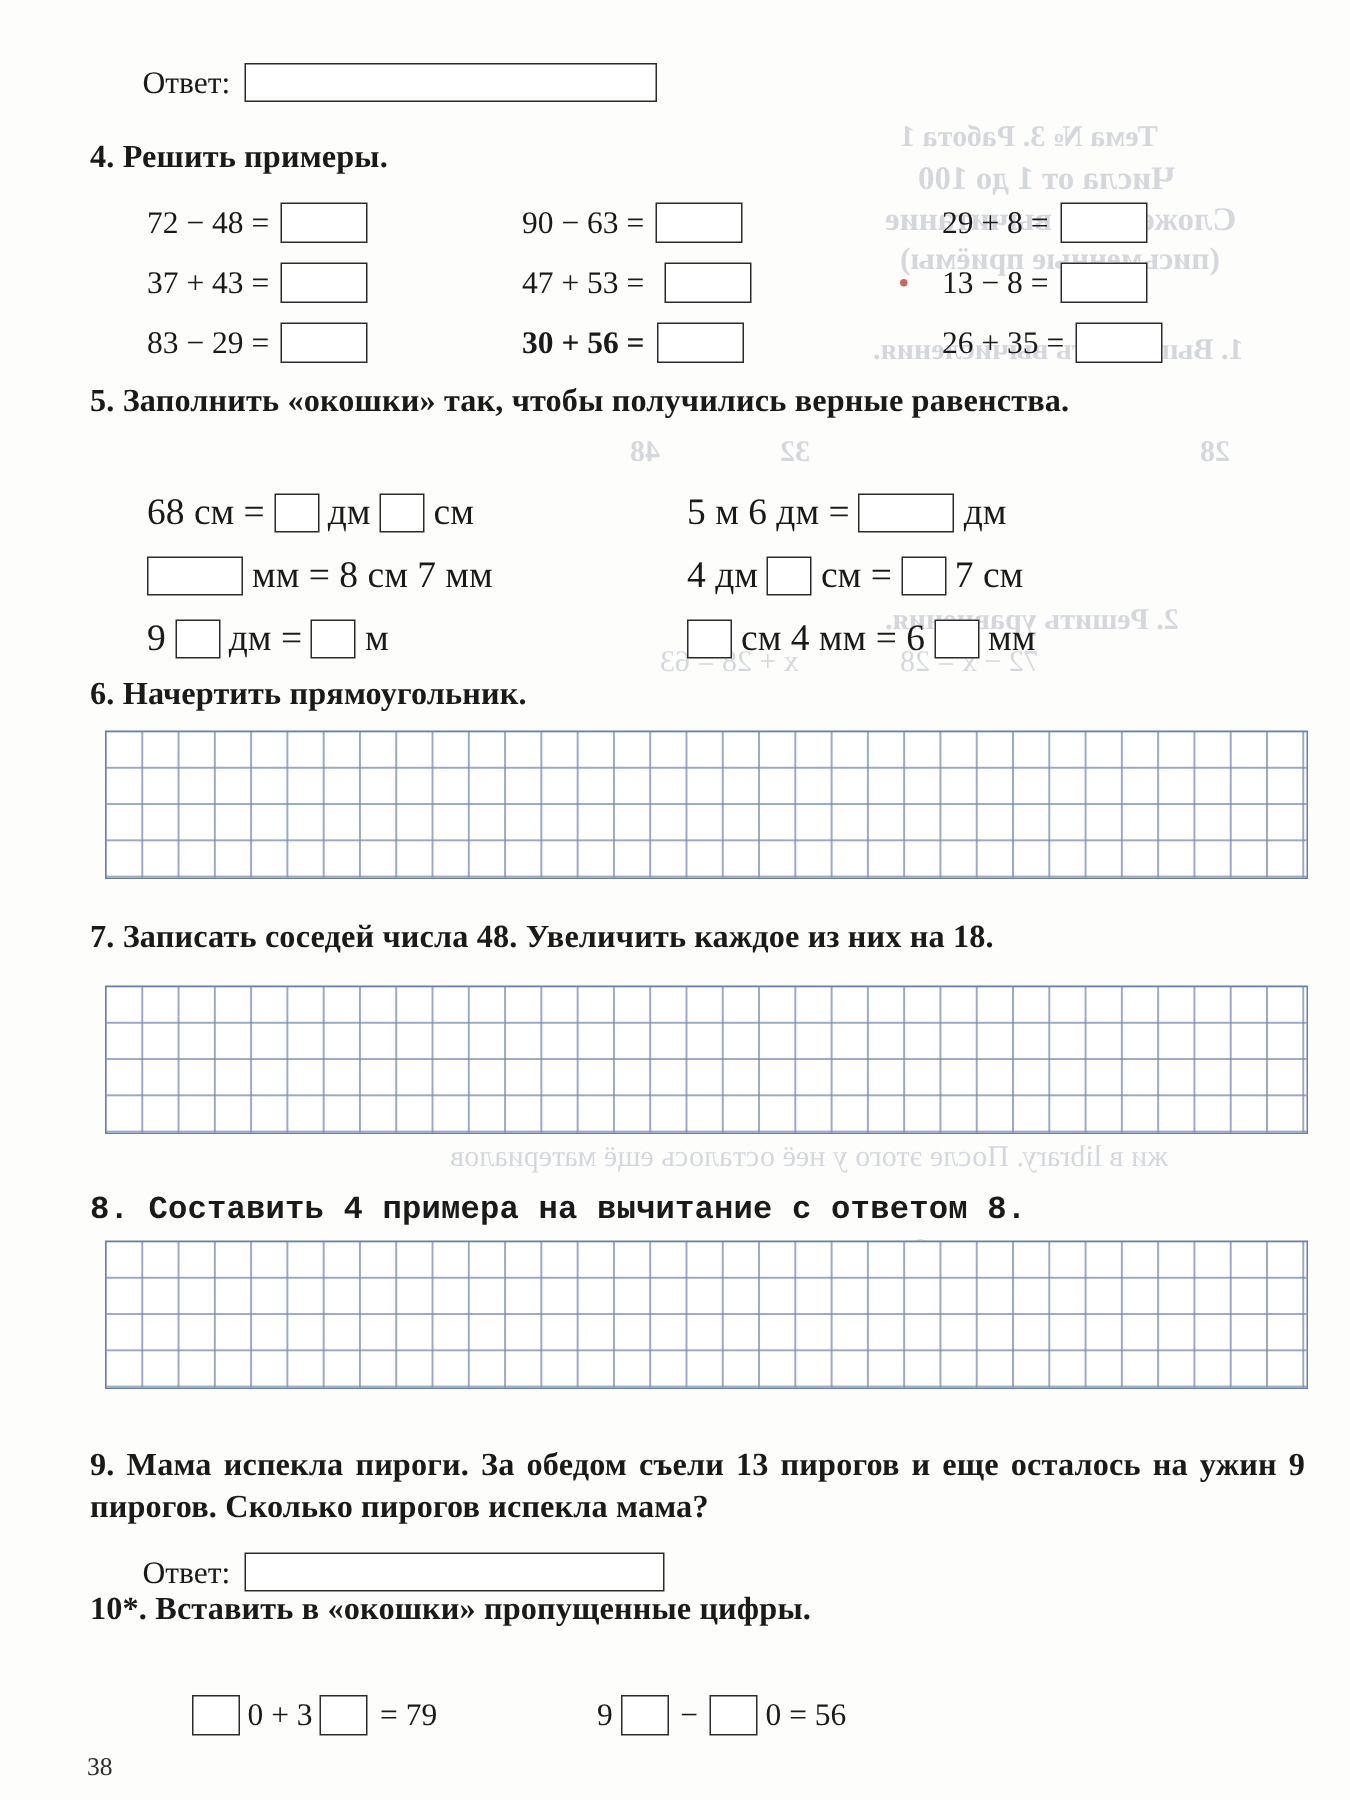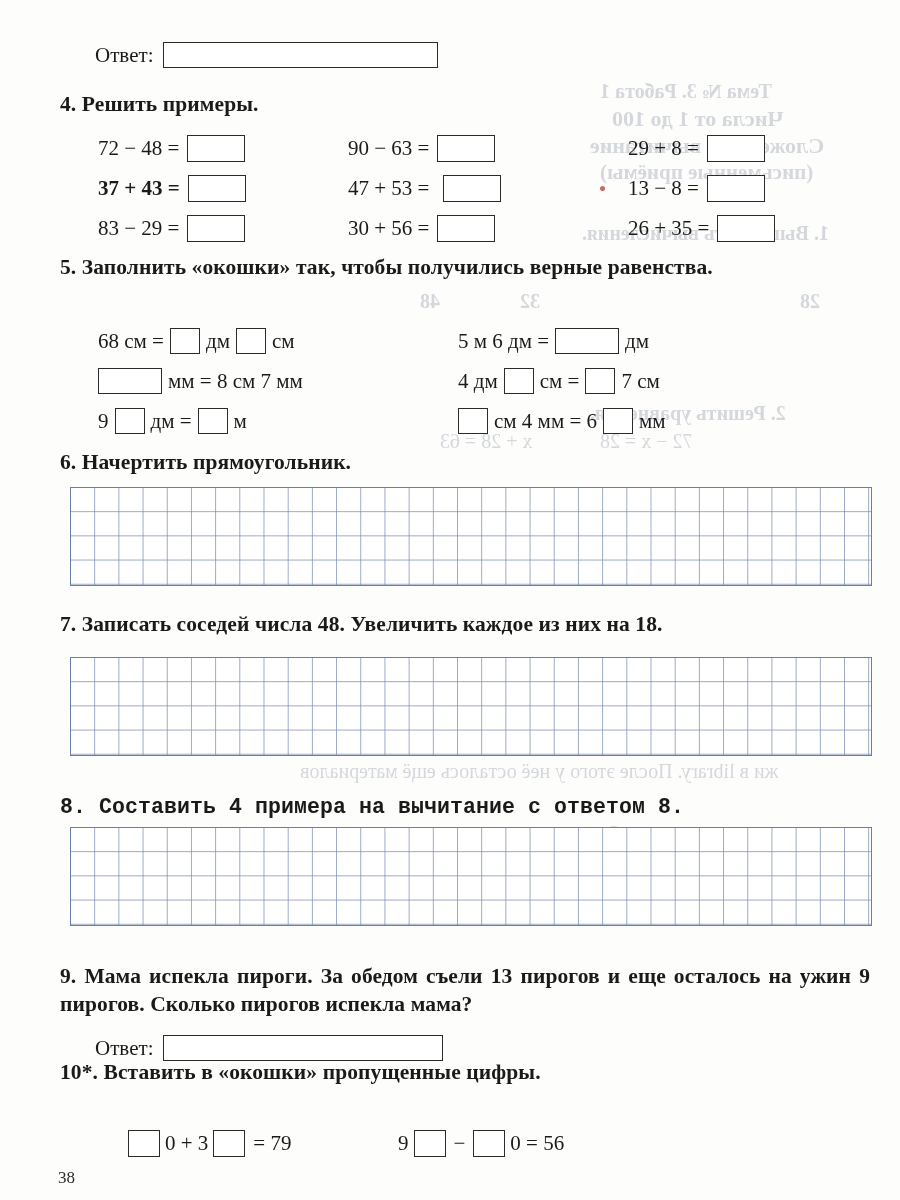--- a/index.html
+++ b/index.html
@@ -76,21 +76,21 @@
   }
   .ex-box {
     display: inline-block;
     border: 1.6px solid #2b2b2b;
     background: #fff;
     width: 56px;
     height: 25px;
   }
   .eq-units {
     position: absolute;
-    font-size: 21px;
+    font-size: 25px;
   }
   .u-row {
     display: flex;
     align-items: center;
     margin-bottom: 14px;
   }
   .u-cell {
     display: flex;
     align-items: center;
     gap: 6px;
@@ -186,39 +186,39 @@
         <div class="ex-cell" style="width:280px;">
           <span>90 − 63 =</span>
           <span class="ex-box"></span>
         </div>
         <div class="ex-cell">
           <span>29 + 8 =</span>
           <span class="ex-box"></span>
         </div>
       </div>
       <div class="ex-row">
-        <div class="ex-cell" style="width:250px;font-weight:bold;">
+        <div class="ex-cell" style="width:250px;">
           <span>37 + 43 =</span>
           <span class="ex-box"></span>
         </div>
         <div class="ex-cell" style="width:280px;gap:14px;">
           <span>47 + 53 =</span>
           <span class="ex-box"></span>
         </div>
         <div class="ex-cell">
           <span>13 − 8 =</span>
           <span class="ex-box"></span>
         </div>
       </div>
       <div class="ex-row">
         <div class="ex-cell" style="width:250px;">
           <span>83 − 29 =</span>
           <span class="ex-box"></span>
         </div>
-        <div class="ex-cell" style="width:280px;">
+        <div class="ex-cell" style="width:280px;font-weight:bold;">
           <span>30 + 56 =</span>
           <span class="ex-box"></span>
         </div>
         <div class="ex-cell">
           <span>26 + 35 =</span>
           <span class="ex-box"></span>
         </div>
       </div>
     </div>
 

